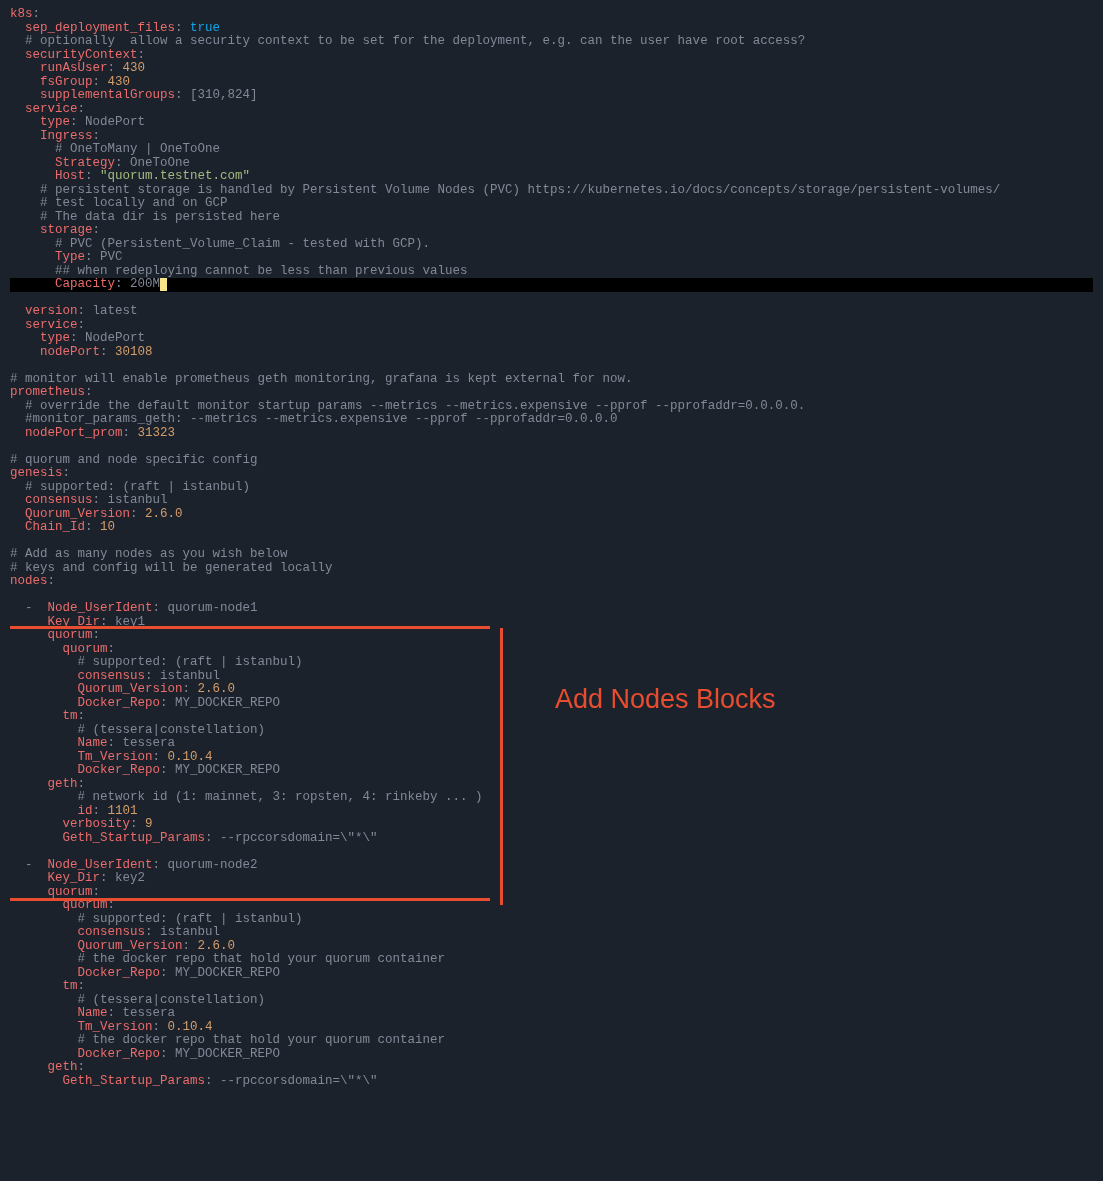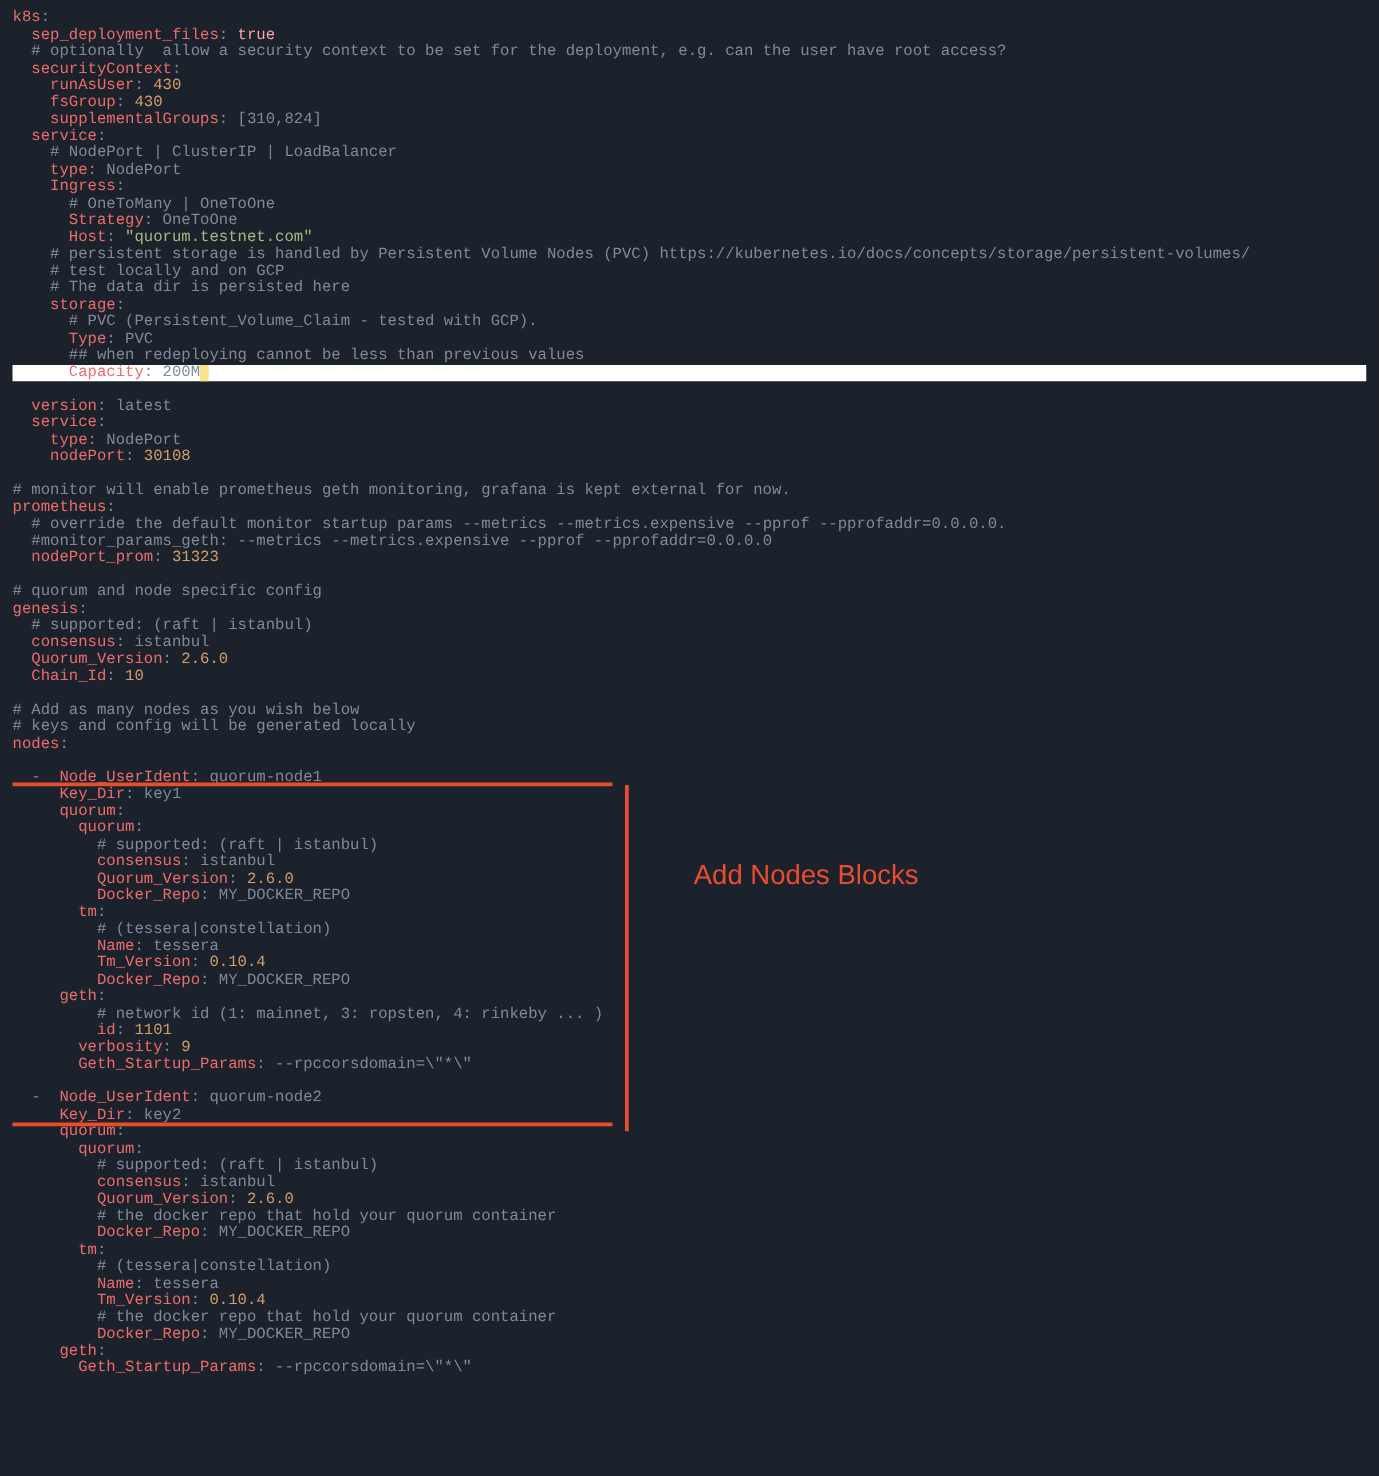--- a/index.html
+++ b/index.html
@@ -8,37 +8,37 @@
     background: #1c222b;
     font-family: Menlo, Consolas, "Courier New", monospace;
     font-size: 12.5px;
     line-height: 13.5px;
     color: #818998;
     width: 1083px;
   }
   .line { white-space: pre; min-height: 13.5px; }
   .key { color: #eb6c6c; text-align: right; }
   .str { color: #a3bb82; }
-  .lit { color: #fca5a5; }  
+  .lit { color: #0ea5e9; }  
   .num { color: #d49d6b; }  
   .cmt { color: #818998; }
   .txt { color: #818998; }
   .cursor {
     display: inline-block;
     background: #f8e38a;
     width: 7px;
     height: 13px;
     vertical-align: text-bottom;
   }
-  .hl-row { background: #ffffff; }
+  .hl-row { background: #000000; }
   .annot {
     position: absolute;
     color: #e84d30;
     font-family: Verdana, Arial, sans-serif;
-    font-size: 22px;
+    font-size: 27px;
   }
   .box-top, .box-bot {
     position: absolute;
     height: 3px;
     background: #e84d30;
   }
   .box-side {
     position: absolute;
     width: 3px;
     background: #e84d30;
@@ -51,21 +51,20 @@
 <div class="container">
 
 <div class="line"><span class="key">k8s</span><span class="txt">:</span></div>
 <div class="line">  <span class="key">sep_deployment_files</span><span class="txt">: </span><span class="lit">true</span></div>
 <div class="line">  <span class="cmt"># optionally  allow a security context to be set for the deployment, e.g. can the user have root access?</span></div>
 <div class="line">  <span class="key">securityContext</span><span class="txt">:</span></div>
 <div class="line">    <span class="key">runAsUser</span><span class="txt">: </span><span class="num">430</span></div>
 <div class="line">    <span class="key">fsGroup</span><span class="txt">: </span><span class="num">430</span></div>
 <div class="line">    <span class="key">supplementalGroups</span><span class="txt">: </span><span class="txt">[310,824]</span></div>
 <div class="line">  <span class="key">service</span><span class="txt">:</span></div>
-<div class="line">    <span class="cmt"># NodePort | ClusterIP | LoadBalancer</span></div>
 <div class="line">    <span class="key">type</span><span class="txt">: </span><span class="">NodePort</span></div>
 <div class="line">    <span class="key">Ingress</span><span class="txt">:</span></div>
 <div class="line">      <span class="cmt"># OneToMany | OneToOne</span></div>
 <div class="line">      <span class="key">Strategy</span><span class="txt">: </span><span class="txt">OneToOne</span></div>
 <div class="line">      <span class="key">Host</span><span class="txt">: </span><span class="str">"quorum.testnet.com"</span></div>
 <div class="line">    <span class="cmt"># persistent storage is handled by Persistent Volume Nodes (PVC) https://kubernetes.io/docs/concepts/storage/persistent-volumes/</span></div>
 <div class="line">    <span class="cmt"># test locally and on GCP</span></div>
 <div class="line">    <span class="cmt"># The data dir is persisted here</span></div>
 <div class="line">    <span class="key">storage</span><span class="txt">:</span></div>
 <div class="line">      <span class="cmt"># PVC (Persistent_Volume_Claim - tested with GCP).</span></div>

